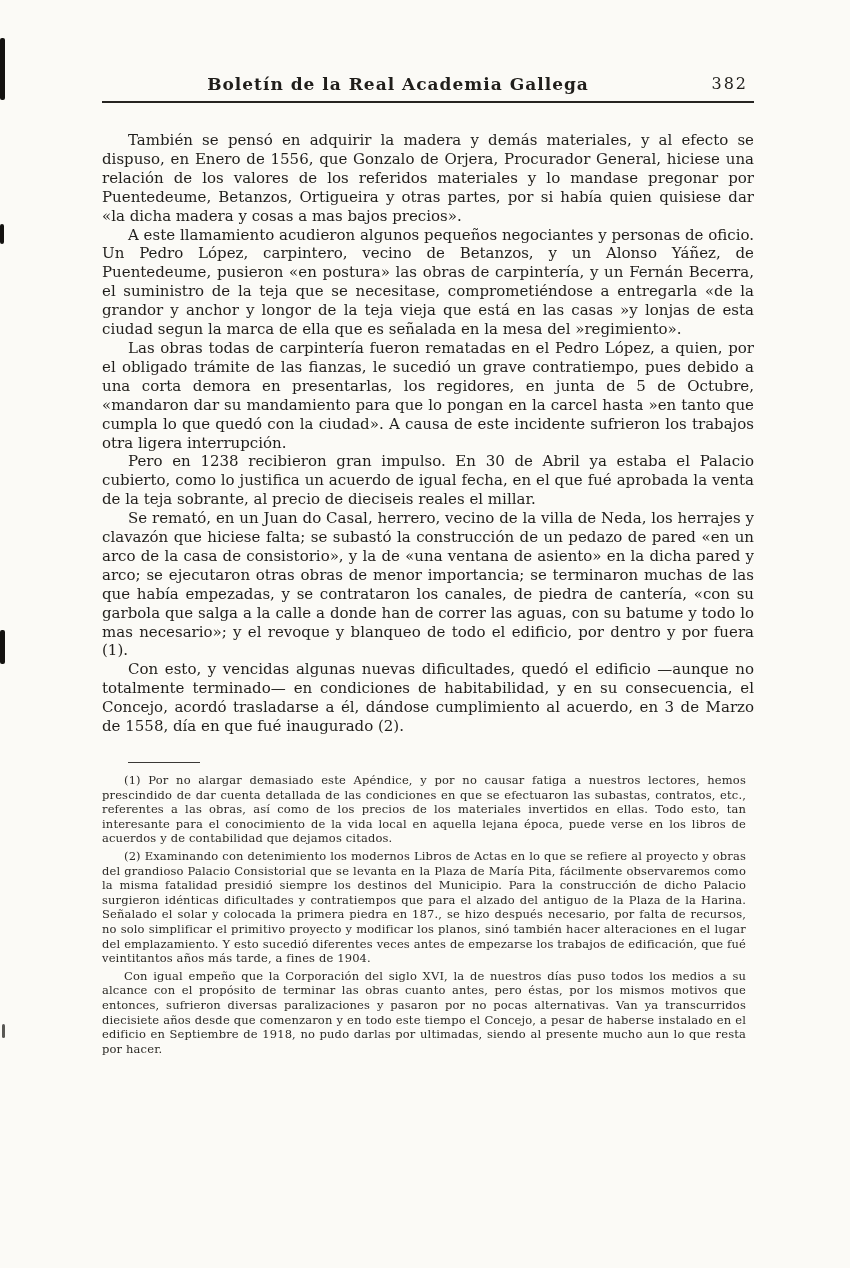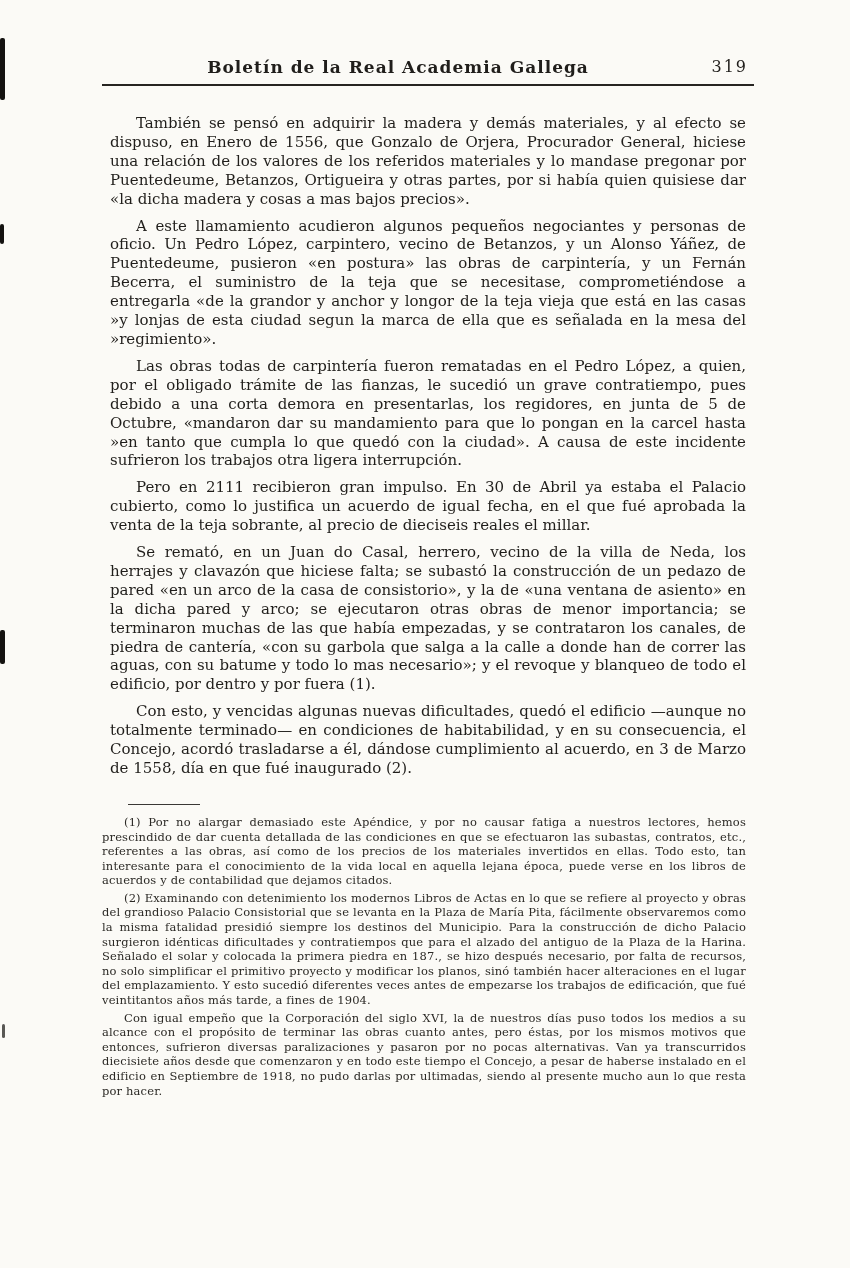--- a/index.html
+++ b/index.html
@@ -22,21 +22,21 @@
   
   .artifact { position: absolute; background: #141210; border-radius: 2px; }
   .a1 { left: 0; top: 38px;  width: 5px; height: 62px; }
   .a2 { left: 0; top: 224px; width: 4px; height: 20px; }
   .a3 { left: 0; top: 630px; width: 5px; height: 34px; }
   .a4 { left: 2px; top: 1024px; width: 3px; height: 14px; opacity: .7; }
 
   .content {
     position: absolute;
     left: 102px;
-    top: 57px;
+    top: 74px;
     width: 652px;
   }
   .header {
     position: relative;
     text-align: center;
     font-weight: bold;
     font-size: 17px;
     letter-spacing: 1px;
     color: var(--ink);
     padding-right: 60px; 
@@ -57,21 +57,21 @@
   }
   .body-text {
     margin-top: 28px;
     font-size: 15px;
     line-height: 18.9px;
     text-align: justify;
     color: var(--ink);
     font-weight: 500;
   }
   .body-text p {
-    margin: 8px;
+    margin: 0;
     text-indent: 26px;
   }
   .footnote-rule {
     margin: 26px 0 10px 26px;
     width: 72px;
     border: 0;
     border-bottom: 1px solid #3a3835;
     height: 0;
   }
   .footnotes {
@@ -93,29 +93,29 @@
 
   <div class="artifact a1"></div>
   <div class="artifact a2"></div>
   <div class="artifact a3"></div>
   <div class="artifact a4"></div>
 
   <div class="content">
 
     <div class="header">
       <span>Boletín de la Real Academia Gallega</span>
-      <span class="page-number">319</span>
+      <span class="page-number">382</span>
     </div>
     <div class="header-rule"></div>
 
     <div class="body-text">
       <p>También se pensó en adquirir la madera y demás materiales, y al efecto se dispuso, en Enero de 1556, que Gonzalo de Orjera, Procurador General, hiciese una relación de los valores de los referidos materiales y lo mandase pregonar por Puentedeume, Betanzos, Ortigueira y otras partes, por si había quien quisiese dar «la dicha madera y cosas a mas bajos precios».</p>
       <p>A este llamamiento acudieron algunos pequeños negociantes y personas de oficio. Un Pedro López, carpintero, vecino de Betanzos, y un Alonso Yáñez, de Puentedeume, pusieron «en postura» las obras de carpintería, y un Fernán Becerra, el suministro de la teja que se necesitase, comprometiéndose a entregarla «de la grandor y anchor y longor de la teja vieja que está en las casas »y lonjas de esta ciudad segun la marca de ella que es señalada en la mesa del »regimiento».</p>
       <p>Las obras todas de carpintería fueron rematadas en el Pedro López, a quien, por el obligado trámite de las fianzas, le sucedió un grave contratiempo, pues debido a una corta demora en presentarlas, los regidores, en junta de 5 de Octubre, «mandaron dar su mandamiento para que lo pongan en la carcel hasta »en tanto que cumpla lo que quedó con la ciudad». A causa de este incidente sufrieron los trabajos otra ligera interrupción.</p>
-      <p>Pero en 2111 recibieron gran impulso. En 30 de Abril ya estaba el Palacio cubierto, como lo justifica un acuerdo de igual fecha, en el que fué aprobada la venta de la teja sobrante, al precio de dieciseis reales el millar.</p>
+      <p>Pero en 1238 recibieron gran impulso. En 30 de Abril ya estaba el Palacio cubierto, como lo justifica un acuerdo de igual fecha, en el que fué aprobada la venta de la teja sobrante, al precio de dieciseis reales el millar.</p>
       <p>Se remató, en un Juan do Casal, herrero, vecino de la villa de Neda, los herrajes y clavazón que hiciese falta; se subastó la construcción de un pedazo de pared «en un arco de la casa de consistorio», y la de «una ventana de asiento» en la dicha pared y arco; se ejecutaron otras obras de menor importancia; se terminaron muchas de las que había empezadas, y se contrataron los canales, de piedra de cantería, «con su garbola que salga a la calle a donde han de correr las aguas, con su batume y todo lo mas necesario»; y el revoque y blanqueo de todo el edificio, por dentro y por fuera (1).</p>
       <p>Con esto, y vencidas algunas nuevas dificultades, quedó el edificio —aunque no totalmente terminado— en condiciones de habitabilidad, y en su consecuencia, el Concejo, acordó trasladarse a él, dándose cumplimiento al acuerdo, en 3 de Marzo de 1558, día en que fué inaugurado (2).</p>
     </div>
 
     <div class="footnote-rule"></div>
 
     <div class="footnotes">
       <p>(1)   Por no alargar demasiado este Apéndice, y por no causar fatiga a nuestros lectores, hemos prescindido de dar cuenta detallada de las condiciones en que se efectuaron las subastas, contratos, etc., referentes a las obras, así como de los precios de los materiales invertidos en ellas. Todo esto, tan interesante para el conocimiento de la vida local en aquella lejana época, puede verse en los libros de acuerdos y de contabilidad que dejamos citados.</p>
       <p>(2)   Examinando con detenimiento los modernos Libros de Actas en lo que se refiere al proyecto y obras del grandioso Palacio Consistorial que se levanta en la Plaza de María Pita, fácilmente observaremos como la misma fatalidad presidió siempre los destinos del Municipio. Para la construcción de dicho Palacio surgieron idénticas dificultades y contratiempos que para el alzado del antiguo de la Plaza de la Harina. Señalado el solar y colocada la primera piedra en 187., se hizo después necesario, por falta de recursos, no solo simplificar el primitivo proyecto y modificar los planos, sinó también hacer alteraciones en el lugar del emplazamiento. Y esto sucedió diferentes veces antes de empezarse los trabajos de edificación, que fué veintitantos años más tarde, a fines de 1904.</p>
       <p>Con igual empeño que la Corporación del siglo XVI, la de nuestros días puso todos los medios a su alcance con el propósito de terminar las obras cuanto antes, pero éstas, por los mismos motivos que entonces, sufrieron diversas paralizaciones y pasaron por no pocas alternativas. Van ya transcurridos diecisiete años desde que comenzaron y en todo este tiempo el Concejo, a pesar de haberse instalado en el edificio en Septiembre de 1918, no pudo darlas por ultimadas, siendo al presente mucho aun lo que resta por hacer.</p>

